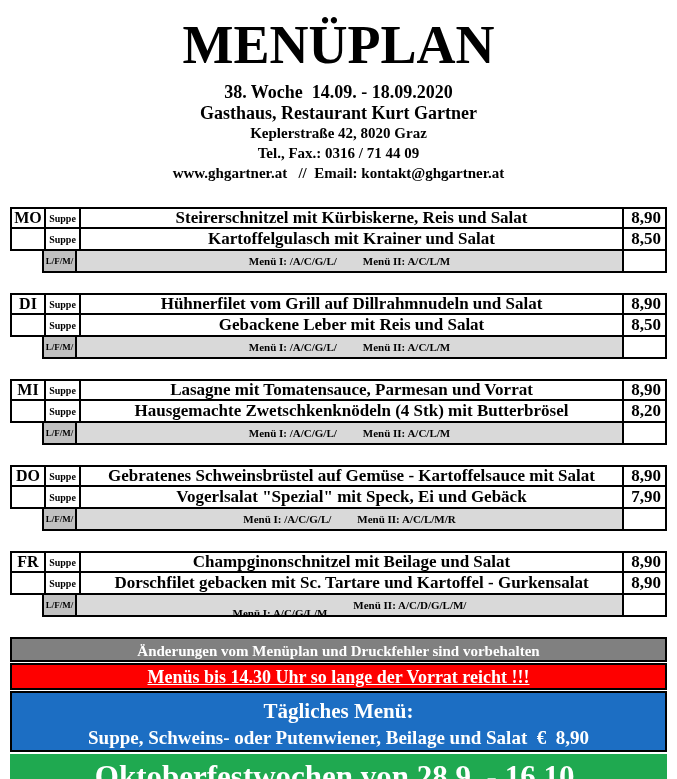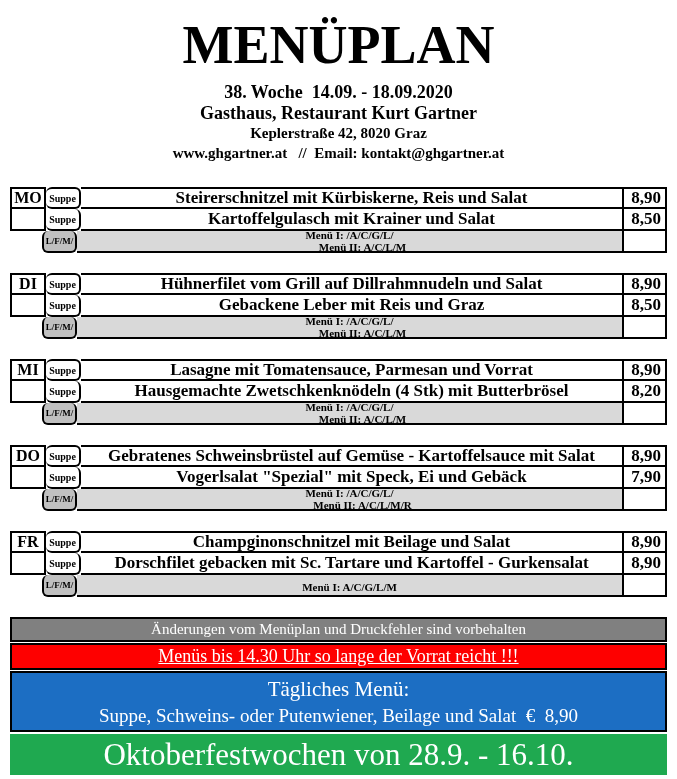--- a/index.html
+++ b/index.html
@@ -28,42 +28,42 @@
   .row { display: flex; height: 22px; }
   .cell {
     border: 2px solid #000;
     border-left-width: 0;
     display: flex; align-items: center; justify-content: center;
     overflow: hidden;
   }
   .row .cell:first-child { border-left-width: 2px; }
   .row + .row .cell { border-top-width: 0; }
   .cell.day   { width: 36px; font-weight: bold; font-size: 16px; }
-  .cell.suppe { width: 35px; font-weight: bold; font-size: 10px; border-radius: 6px; }
+  .cell.suppe { width: 35px; font-weight: bold; font-size: 10px; }
   .cell.main  { flex: 1; font-weight: bold; font-size: 17px; white-space: nowrap; }
   .cell.price { width: 43px; font-weight: bold; font-size: 17px;
                 justify-content: flex-end; padding-right: 4px; }
   
   .row.gray .day-spacer { width: 32px; border: none; }
   .row.gray .suppe {
     border-left-width: 2px;
     background: var(--allergen-bg, #c0c0c0);
     font-size: 9px;
   }
   .row.gray .main  { background: var(--menurow-bg, #d9d9d9);
-                     font-size: 11px; flex-direction: column; }
+                     font-size: 11px; }
   .row.gray .main .m2 { margin-left: 26px; }
   .row.gray .price { background: #ffffff; }
 
   
   .bars { margin: 0 10px; }
   .bar {
     border: 2px solid #000;
-    color: #ffffff; font-weight: normal; text-align: center;
-    display: flex; flex-direction: column; justify-content: center;
+    color: #ffffff; font-weight: bold; text-align: center;
+    display: flex; flex-direction: column; justify-content: flex-end;
   }
   .bar-disclaimer {
     background: var(--disclaimer-bg, #808080);
     height: 25px; font-size: 15px;
   }
   .bar-notice {
     background: var(--notice-bg, #fe0000);
     height: 27px; font-size: 18px; margin-top: 1px;
   }
   .bar-notice .u { text-decoration: underline; white-space: pre; }
@@ -80,20 +80,21 @@
   }
 </style>
 </head>
 <body>
 
 <div class="header">
   <div class="title">MENÜPLAN</div>
   <div class="hline week">38. Woche  14.09. - 18.09.2020</div>
   <div class="hline restaurant">Gasthaus, Restaurant Kurt Gartner</div>
   <div class="hline address">Keplerstraße 42, 8020 Graz</div>
+  <div class="hline phone">Tel., Fax.: 0316 / 71 44 09</div>
   <div class="hline web">www.ghgartner.at   //  Email: kontakt@ghgartner.at</div>
 </div>
 
 <div class="days" id="days">
     <div class="day-block">
       <div class="row">
         <div class="cell day">MO</div>
         <div class="cell suppe">Suppe</div>
         <div class="cell main">Steirerschnitzel mit Kürbiskerne, Reis und Salat</div>
         <div class="cell price">8,90</div>
@@ -117,21 +118,21 @@
     <div class="day-block">
       <div class="row">
         <div class="cell day">DI</div>
         <div class="cell suppe">Suppe</div>
         <div class="cell main">Hühnerfilet vom Grill auf Dillrahmnudeln und Salat</div>
         <div class="cell price">8,90</div>
       </div>
       <div class="row">
         <div class="cell day"></div>
         <div class="cell suppe">Suppe</div>
-        <div class="cell main">Gebackene Leber mit Reis und Graz</div>
+        <div class="cell main">Gebackene Leber mit Reis und Salat</div>
         <div class="cell price">8,50</div>
       </div>
       <div class="row gray">
         <div class="day-spacer"></div>
         <div class="cell suppe">L/F/M/</div>
         <div class="cell main">
           <div style="display: inline;">Menü I: /A/C/G/L/</div>
           <div class="m2" style="display: inline;">Menü II: A/C/L/M</div>
         </div>
         <div class="cell price"></div>

